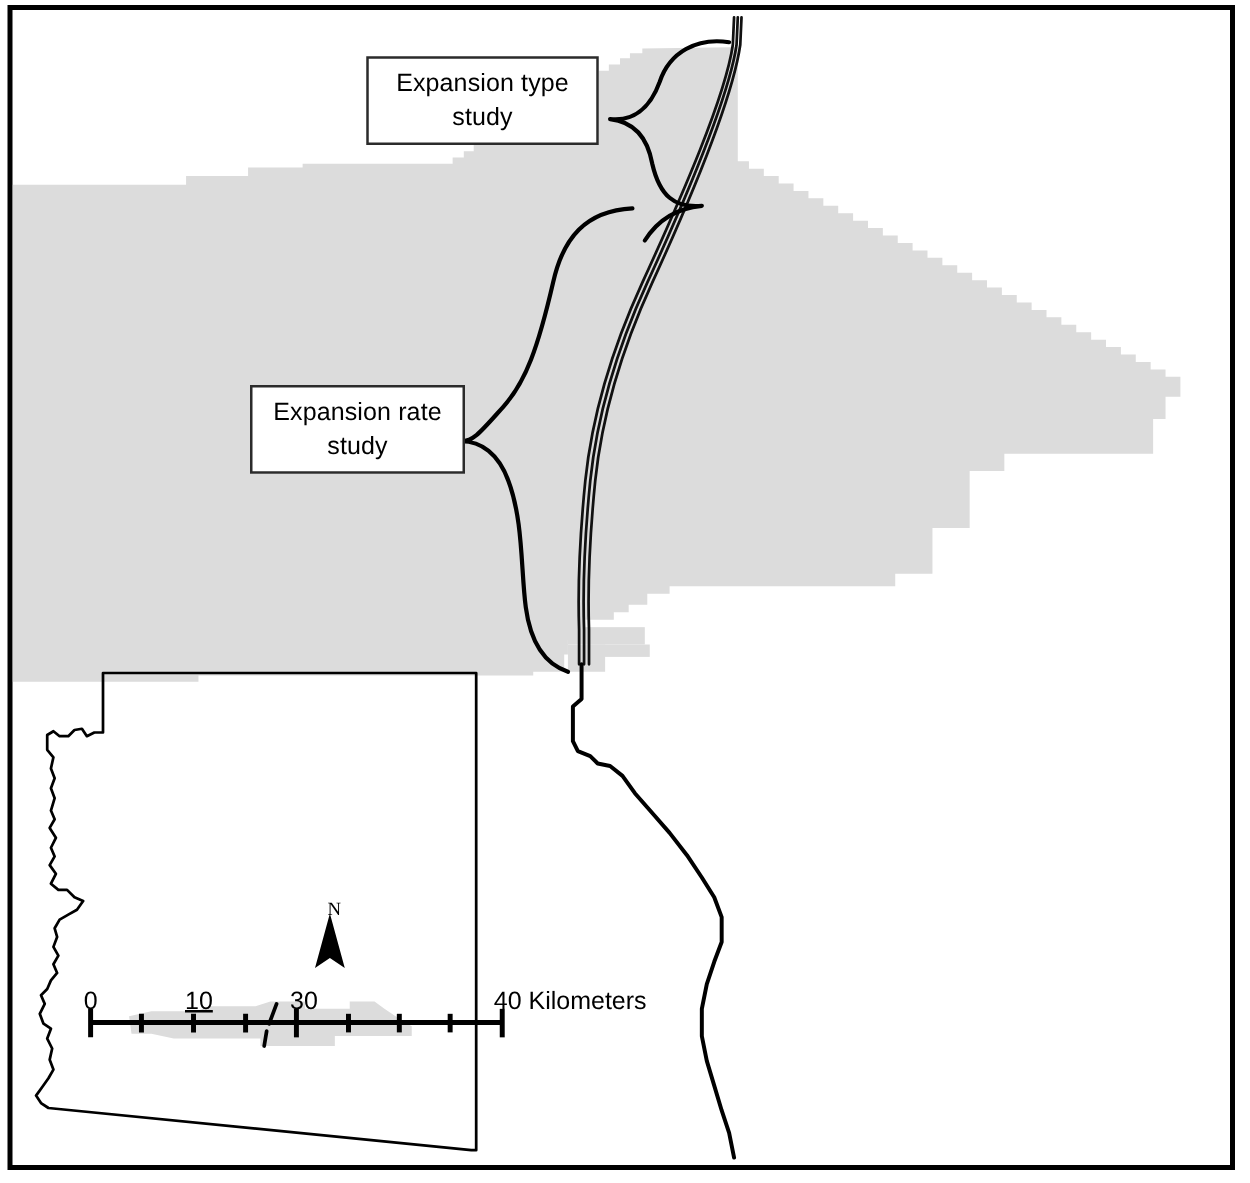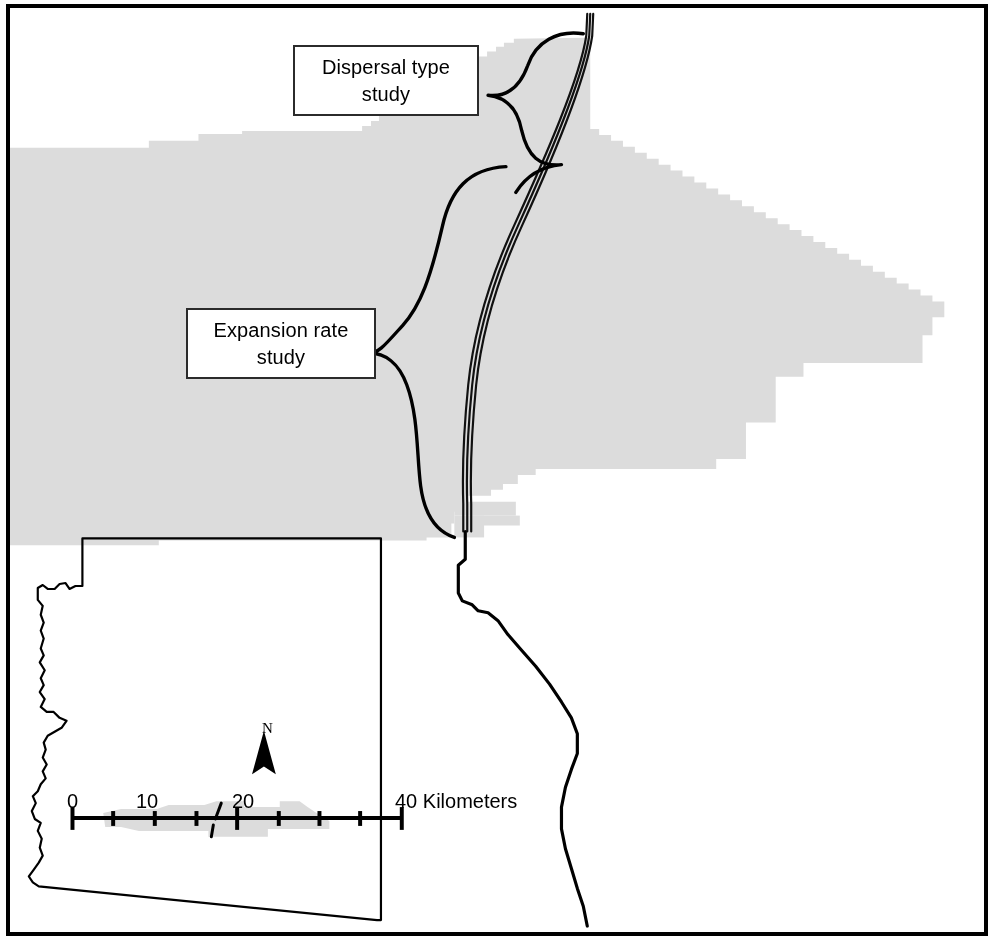--- a/index.html
+++ b/index.html
@@ -39,22 +39,22 @@
     line-height:27px;
     padding:7px 10px 8px 10px;
     white-space:pre-line;
     letter-spacing:.1px;
   }
   #dispersal-label{
     left:283px;top:37px;
     width:186px;height:71px;
   }
   #expansion-label{
-    left:176px;top:300px;
-    width:190px;height:71px;
+    left:190px;top:300px;
+    width:172px;height:71px;
   }
   .scalebar-num{
     position:absolute;
     font-size:20px;
     color:#000;
     white-space:nowrap;
   }
   #north-letter{
     position:absolute;
     left:252px;top:712px;
@@ -196,27 +196,27 @@
         <line x1="312" y1="810" x2="312" y2="825" stroke="#000" stroke-width="4"></line>
         <line x1="353" y1="810" x2="353" y2="825" stroke="#000" stroke-width="4"></line>
       </g>
 
       <g>
         <path fill="#000000" stroke="none" d="M 256 729 L 268 773 L 256 765 L 244 773 Z"></path>
       </g>
 
     </svg>
 
-    <div class="label-box" id="dispersal-label">Dispersal type
+    <div class="label-box" id="dispersal-label">Expansion type
 study</div>
 
     <div class="label-box" id="expansion-label">Expansion rate
 study</div>
 
     <div class="scalebar-num" style="left:57px;top:782px;">0</div>
-    <div class="scalebar-num" style="left:126px;top:782px;">10</div>
-    <div class="scalebar-num" style="left:222px;top:782px;">20</div>
+    <div class="scalebar-num" style="left:138px;top:782px;text-decoration:underline;">10</div>
+    <div class="scalebar-num" style="left:222px;top:782px;">30</div>
     <div class="scalebar-num" style="left:385px;top:782px;text-align:right;">40 Kilometers</div>
 
     <div id="north-letter">N</div>
 
   </div>
 </div>
 
 </body></html>

